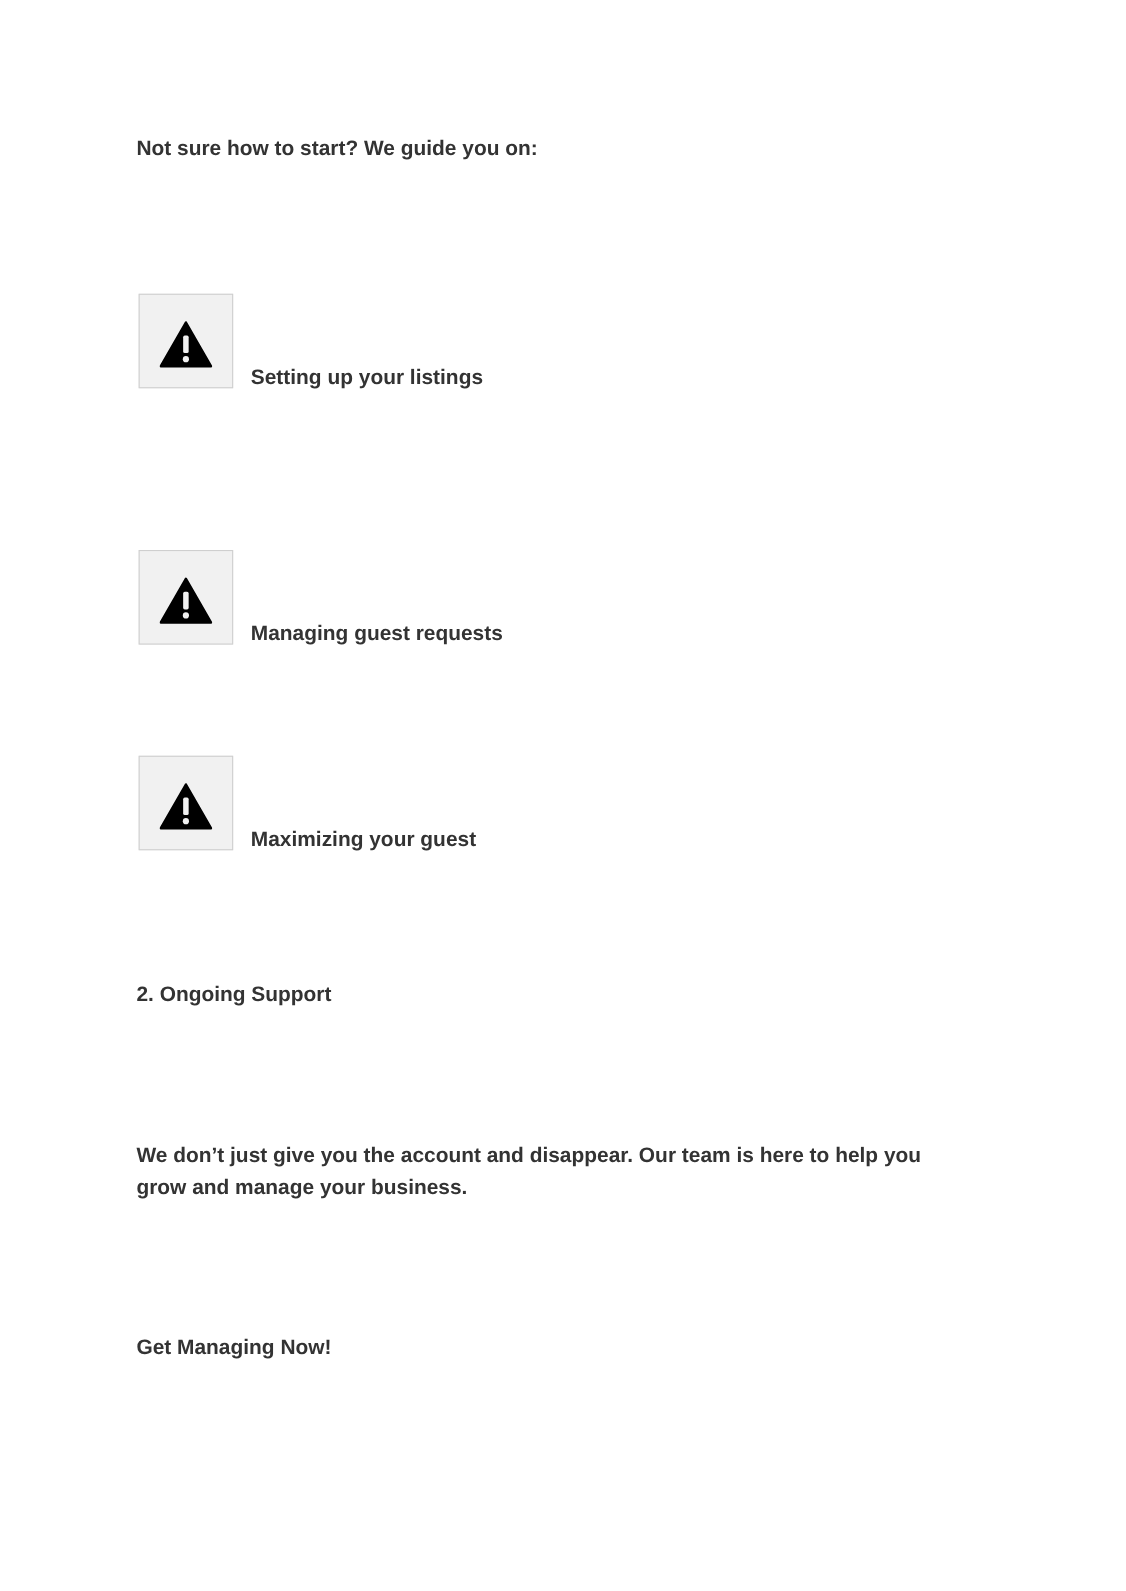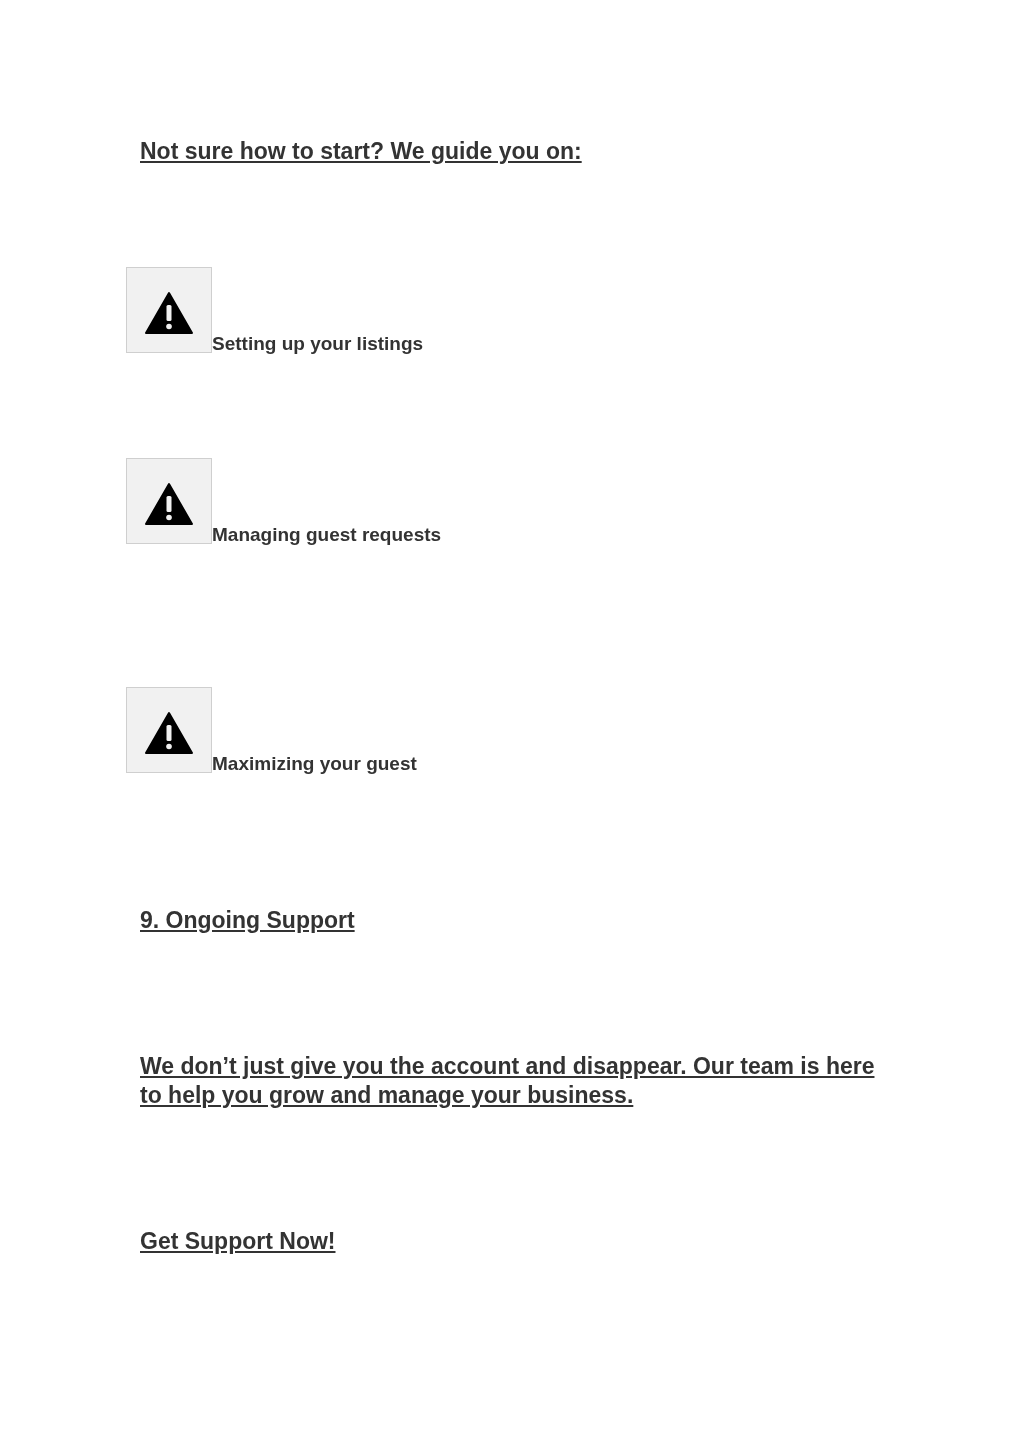--- a/index.html
+++ b/index.html
@@ -3,55 +3,55 @@
   <meta charset="utf-8">
   <style>
     html, body { margin: 0; padding: 0; background: #ffffff; }
     body {
       width: 1024px; height: 1446px; position: relative; overflow: hidden;
       font-family: "Liberation Sans", "DejaVu Sans", sans-serif;
       color: #333333;
     }
     .text {
       position: absolute; left: 124px;
-      font-size: 23px; font-weight: bold; line-height: 29px;
-      margin: 16px; white-space: nowrap; text-decoration: underline;
+      font-size: 19px; font-weight: bold; line-height: 29px;
+      margin: 0; white-space: nowrap;
     }
     .para { white-space: normal; width: 760px; }
     .list-item { position: absolute; left: 126px; height: 88px; display: flex; align-items: flex-end; }
     .icon-box {
       width: 84px; height: 84px;
       background: #f1f1f1; border: 1px solid #cfcfcf;
       display: flex; align-items: center; justify-content: center;
       box-sizing: content-box;
     }
     .icon-box svg { width: 48px; height: 44px; margin-top: 6px; }
     .item-label {
       font-size: 19px; font-weight: bold; line-height: 22px;
-      margin-left: 0; margin-bottom: 0px; white-space: nowrap;
+      margin-left: 16px; margin-bottom: 0px; white-space: nowrap;
       position: relative; top: 2px; text-align: right;
     }
   </style>
 </head>
 <body>
 
 <p class="text" style="top:121px;">Not sure how to start? We guide you on:</p>
 
 <div class="list-item" style="top:265px;">
   <div class="icon-box">
     <svg viewBox="0 0 48 44">
       <path d="M24 2 L47 42 L1 42 Z" fill="#000" stroke="#000" stroke-width="2" stroke-linejoin="round"></path>
       <rect x="21.5" y="14" width="5" height="16" rx="1.5" fill="#f1f1f1"></rect>
       <circle cx="24" cy="35.5" r="2.8" fill="#f1f1f1"></circle>
     </svg>
   </div>
   <span class="item-label">Setting up your listings</span>
 </div>
 
-<div class="list-item" style="top:456px;">
+<div class="list-item" style="top:498px;">
   <div class="icon-box">
     <svg viewBox="0 0 48 44">
       <path d="M24 2 L47 42 L1 42 Z" fill="#000" stroke="#000" stroke-width="2" stroke-linejoin="round"></path>
       <rect x="21.5" y="14" width="5" height="16" rx="1.5" fill="#f1f1f1"></rect>
       <circle cx="24" cy="35.5" r="2.8" fill="#f1f1f1"></circle>
     </svg>
   </div>
   <span class="item-label">Managing guest requests</span>
 </div>
 
@@ -59,17 +59,17 @@
   <div class="icon-box">
     <svg viewBox="0 0 48 44">
       <path d="M24 2 L47 42 L1 42 Z" fill="#000" stroke="#000" stroke-width="2" stroke-linejoin="round"></path>
       <rect x="21.5" y="14" width="5" height="16" rx="1.5" fill="#f1f1f1"></rect>
       <circle cx="24" cy="35.5" r="2.8" fill="#f1f1f1"></circle>
     </svg>
   </div>
   <span class="item-label">Maximizing your guest</span>
 </div>
 
-<p class="text" style="top:890px;">9. Ongoing Support</p>
+<p class="text" style="top:890px;">2. Ongoing Support</p>
 
 <p class="text para" style="top:1036px;">We don’t just give you the account and disappear. Our team is here to help you grow and manage your business.</p>
 
-<p class="text" style="top:1211px;">Get Support Now!</p>
+<p class="text" style="top:1211px;">Get Managing Now!</p>
 
 </body></html>

